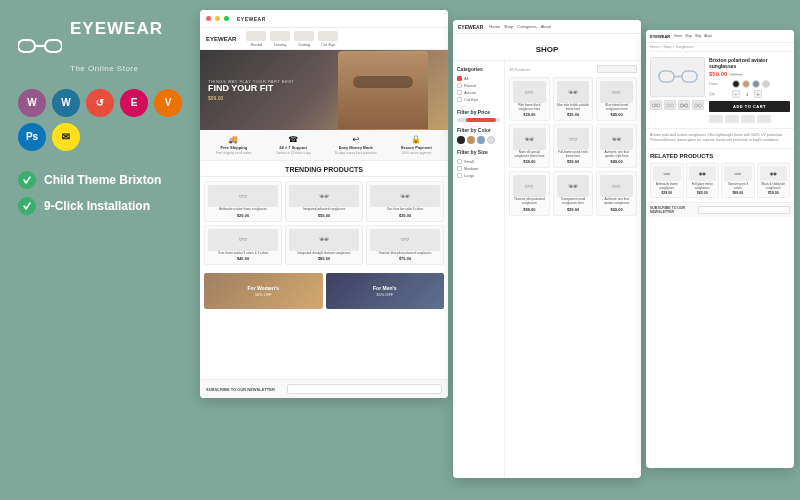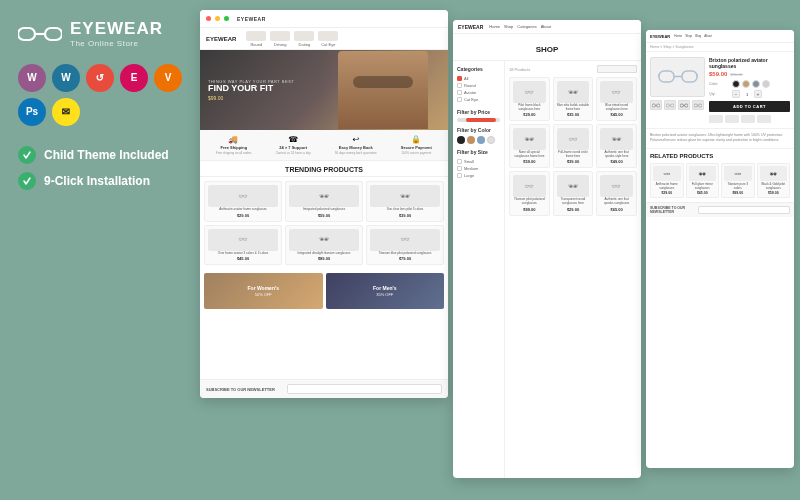--- a/index.html
+++ b/index.html
@@ -46,20 +46,21 @@
       font-weight: 700;
       letter-spacing: 1px;
       color: #fff;
       line-height: 1.1;
     }
 
     .logo-subtitle {
       font-size: 8px;
       color: #e0ede8;
       letter-spacing: 0.5px;
+      margin-top: 25px;
     }
 
     .plugin-icons {
       display: flex;
       flex-wrap: wrap;
       gap: 6px;
       margin-bottom: 20px;
     }
 
     .plugin-icon {
@@ -845,21 +846,21 @@
     <div class="plugin-icon icon-mc" title="Mailchimp">✉</div>
   </div>
 
   <div class="feature-list">
     <div class="feature-item">
       <div class="check-circle">
         <svg viewBox="0 0 10 10">
             <polyline points="2,5 4,8 8,2" fill="none" stroke="#fff" stroke-width="1.5" stroke-linecap="round" stroke-linejoin="round"></polyline>
           </svg>
       </div>
-      <span>Child Theme Included</span>
+      <span>Child Theme Brixton</span>
     </div>
     <div class="feature-item">
       <div class="check-circle">
         <svg viewBox="0 0 10 10">
             <polyline points="2,5 4,8 8,2" fill="none" stroke="#fff" stroke-width="1.5" stroke-linecap="round" stroke-linejoin="round"></polyline>
           </svg>
       </div>
       <span>9-Click Installation</span>
     </div>
   </div>

